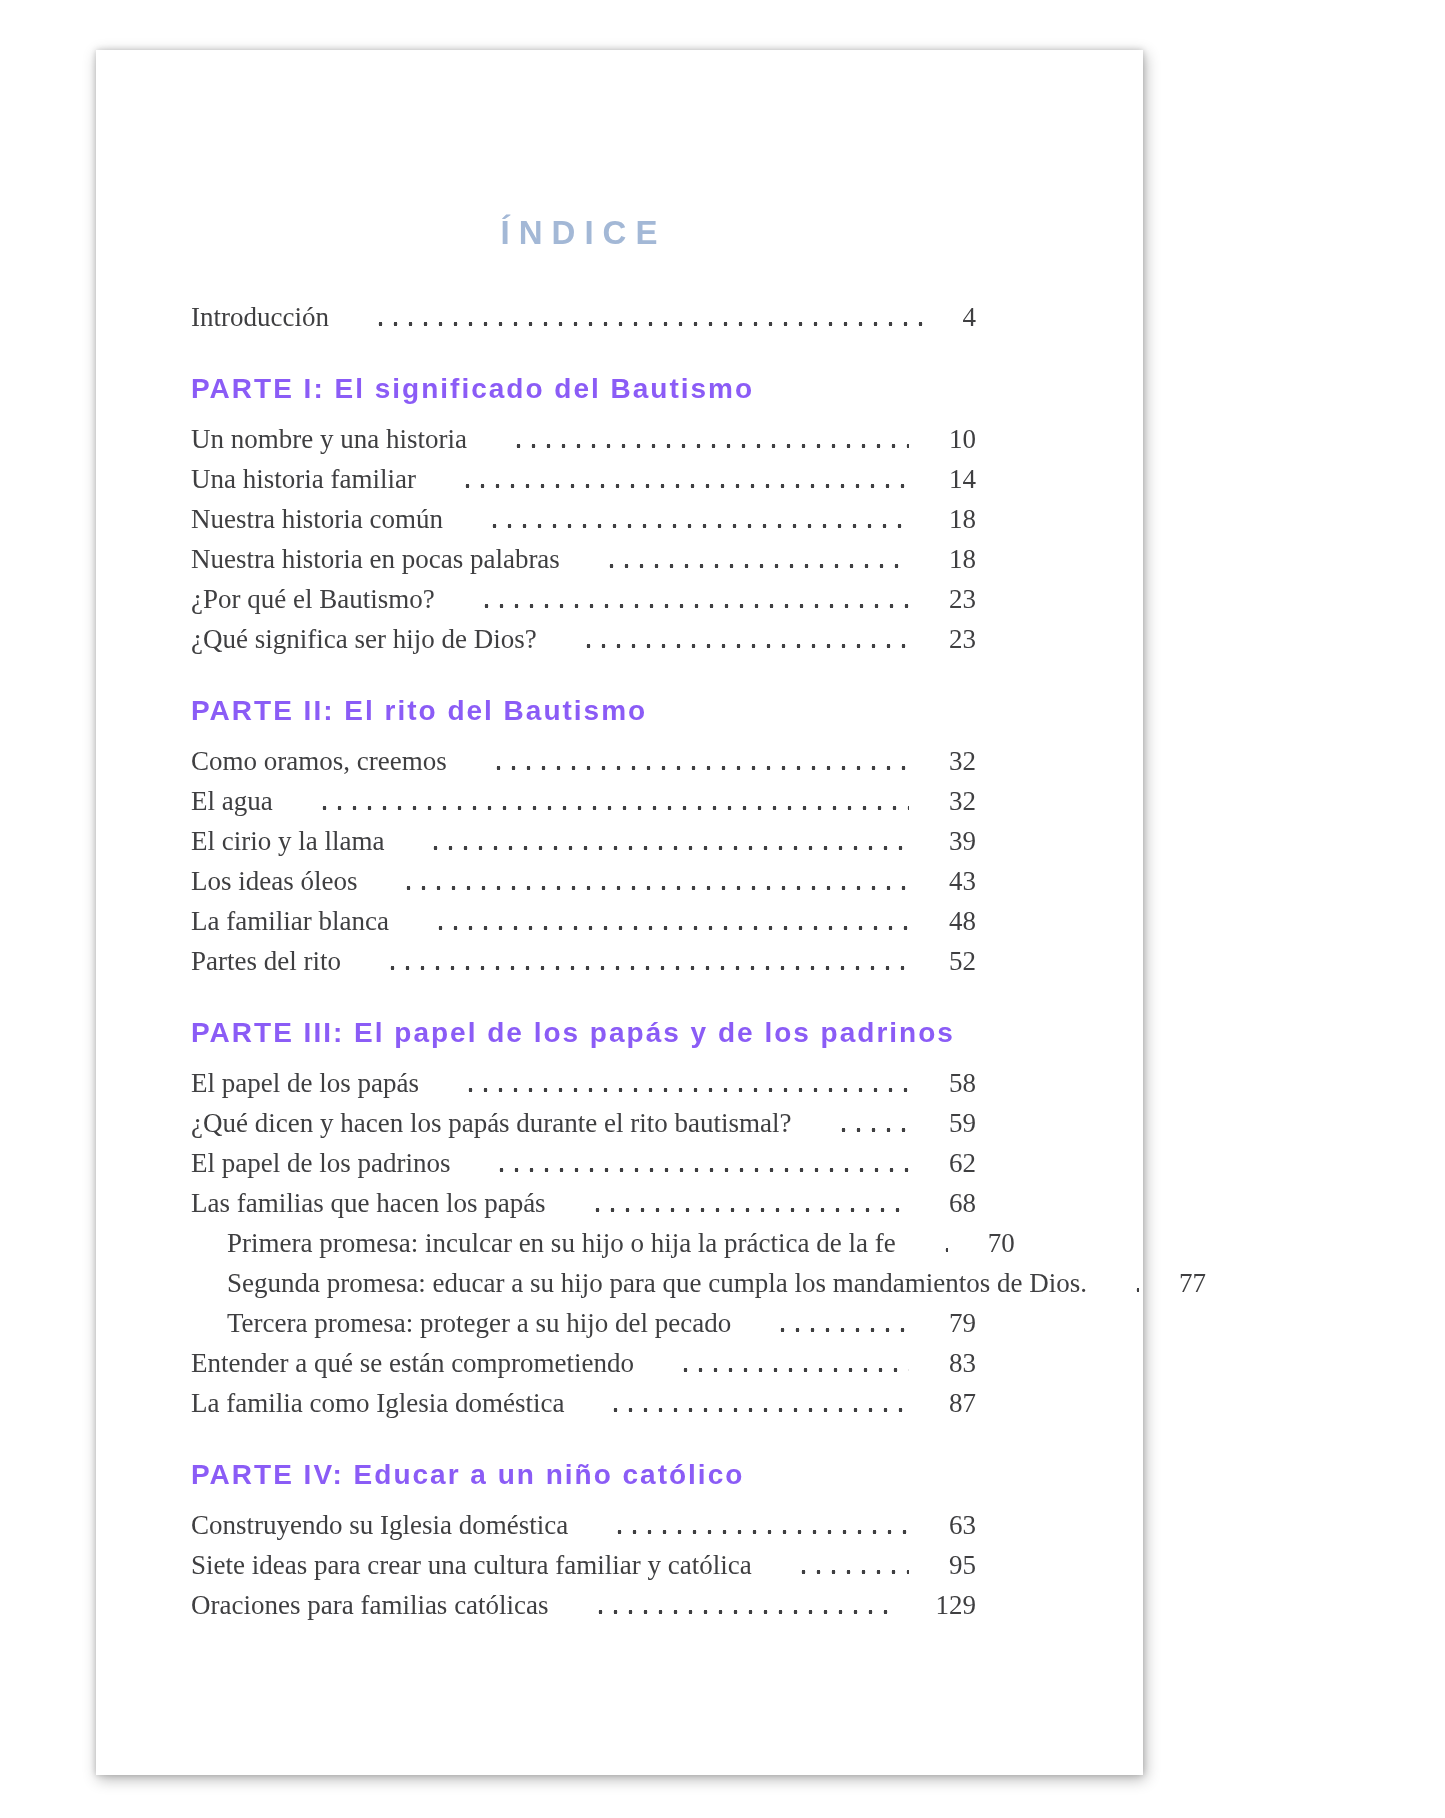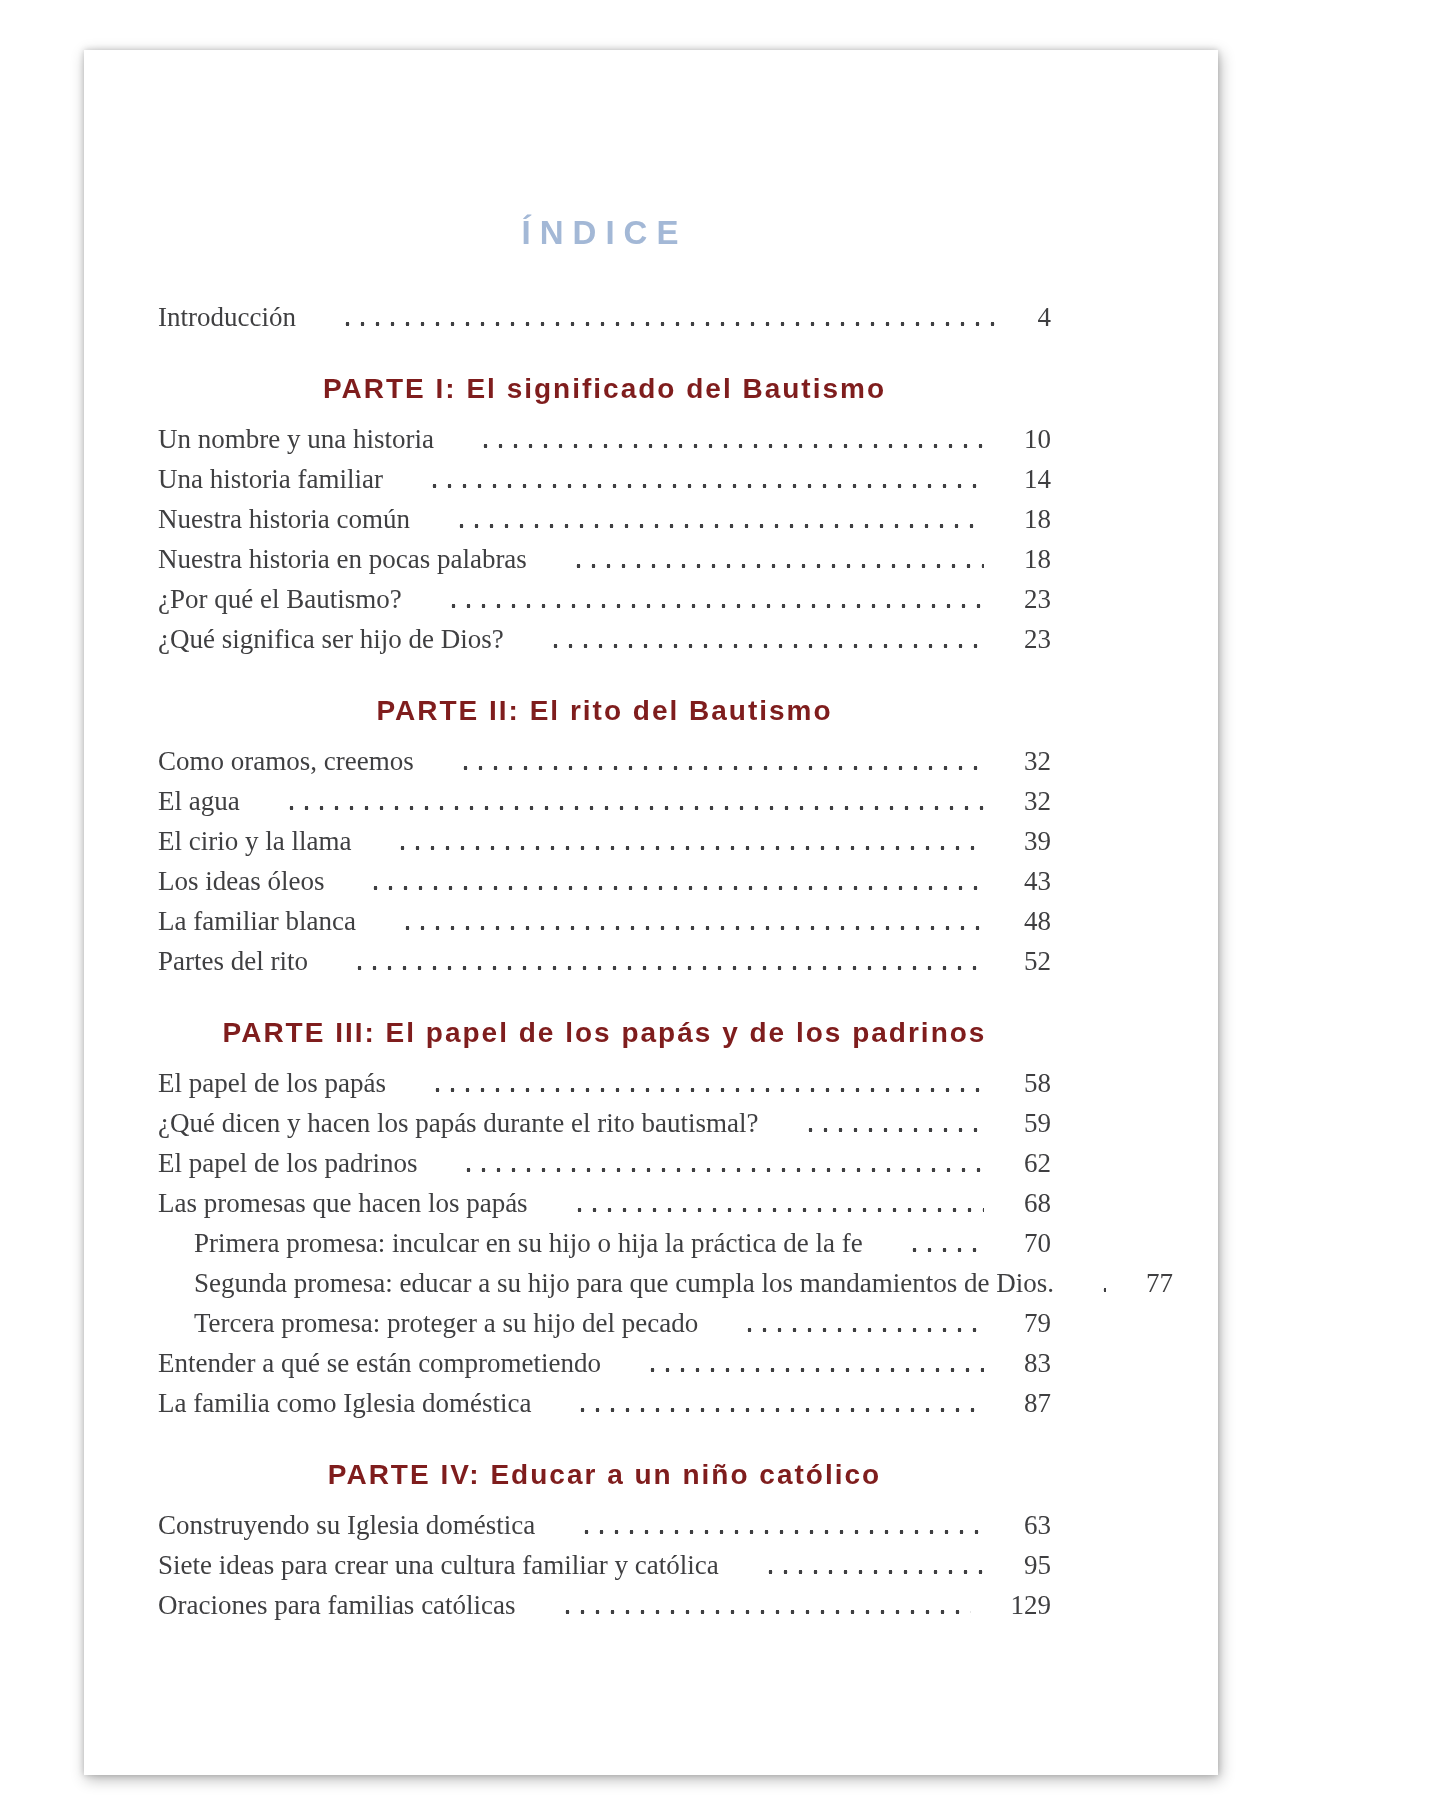--- a/index.html
+++ b/index.html
@@ -9,48 +9,48 @@
     font-family: "Liberation Serif", serif;
   }
   body {
     width: 1445px;
     height: 1818px;
     position: relative;
     overflow: hidden;
   }
   .sheet {
     position: absolute;
-    left: 84px;
+    left: 96px;
     top: 50px;
-    width: 1134px;
+    width: 1047px;
     height: 1725px;
     background: #ffffff;
     box-shadow: 2px 4px 14px rgba(0,0,0,0.30), 0 0 6px rgba(0,0,0,0.18);
     box-sizing: border-box;
-    padding: 0 167px 0 74px;
+    padding: 0 167px 0 95px;
   }
   .toc-title {
     margin: 163px 0 44px 0;
     text-align: center;
     font-family: "Liberation Sans", sans-serif;
     font-weight: 700;
     font-size: 33px;
     line-height: 40px;
     letter-spacing: 9px;
     color: #a3b8d6;
   }
   .section-heading {
     margin: 32px 0 10px 0;
-    text-align: center;
+    text-align: left;
     font-family: "Liberation Sans", sans-serif;
     font-weight: 700;
     font-size: 28px;
     line-height: 40px;
     letter-spacing: 2px;
-    color: #7f1d1d;
+    color: #8b5cf6;
   }
   .row {
     display: flex;
     align-items: flex-end;
     line-height: 40px;
     font-size: 27px;
     color: #3f3f41;
     gap: 32px;
   }
   .row .label {
@@ -165,21 +165,21 @@
     <span class="label">¿Qué dicen y hacen los papás durante el rito bautismal?</span>
     <span class="leader"></span>
     <span class="pagenum">59</span>
   </div>
   <div class="row">
     <span class="label">El papel de los padrinos</span>
     <span class="leader"></span>
     <span class="pagenum">62</span>
   </div>
   <div class="row">
-    <span class="label">Las promesas que hacen los papás</span>
+    <span class="label">Las familias que hacen los papás</span>
     <span class="leader"></span>
     <span class="pagenum">68</span>
   </div>
   <div class="row indent">
     <span class="label">Primera promesa: inculcar en su hijo o hija la práctica de la fe</span>
     <span class="leader"></span>
     <span class="pagenum">70</span>
   </div>
   <div class="row indent">
     <span class="label">Segunda promesa: educar a su hijo para que cumpla los mandamientos de Dios.</span>

